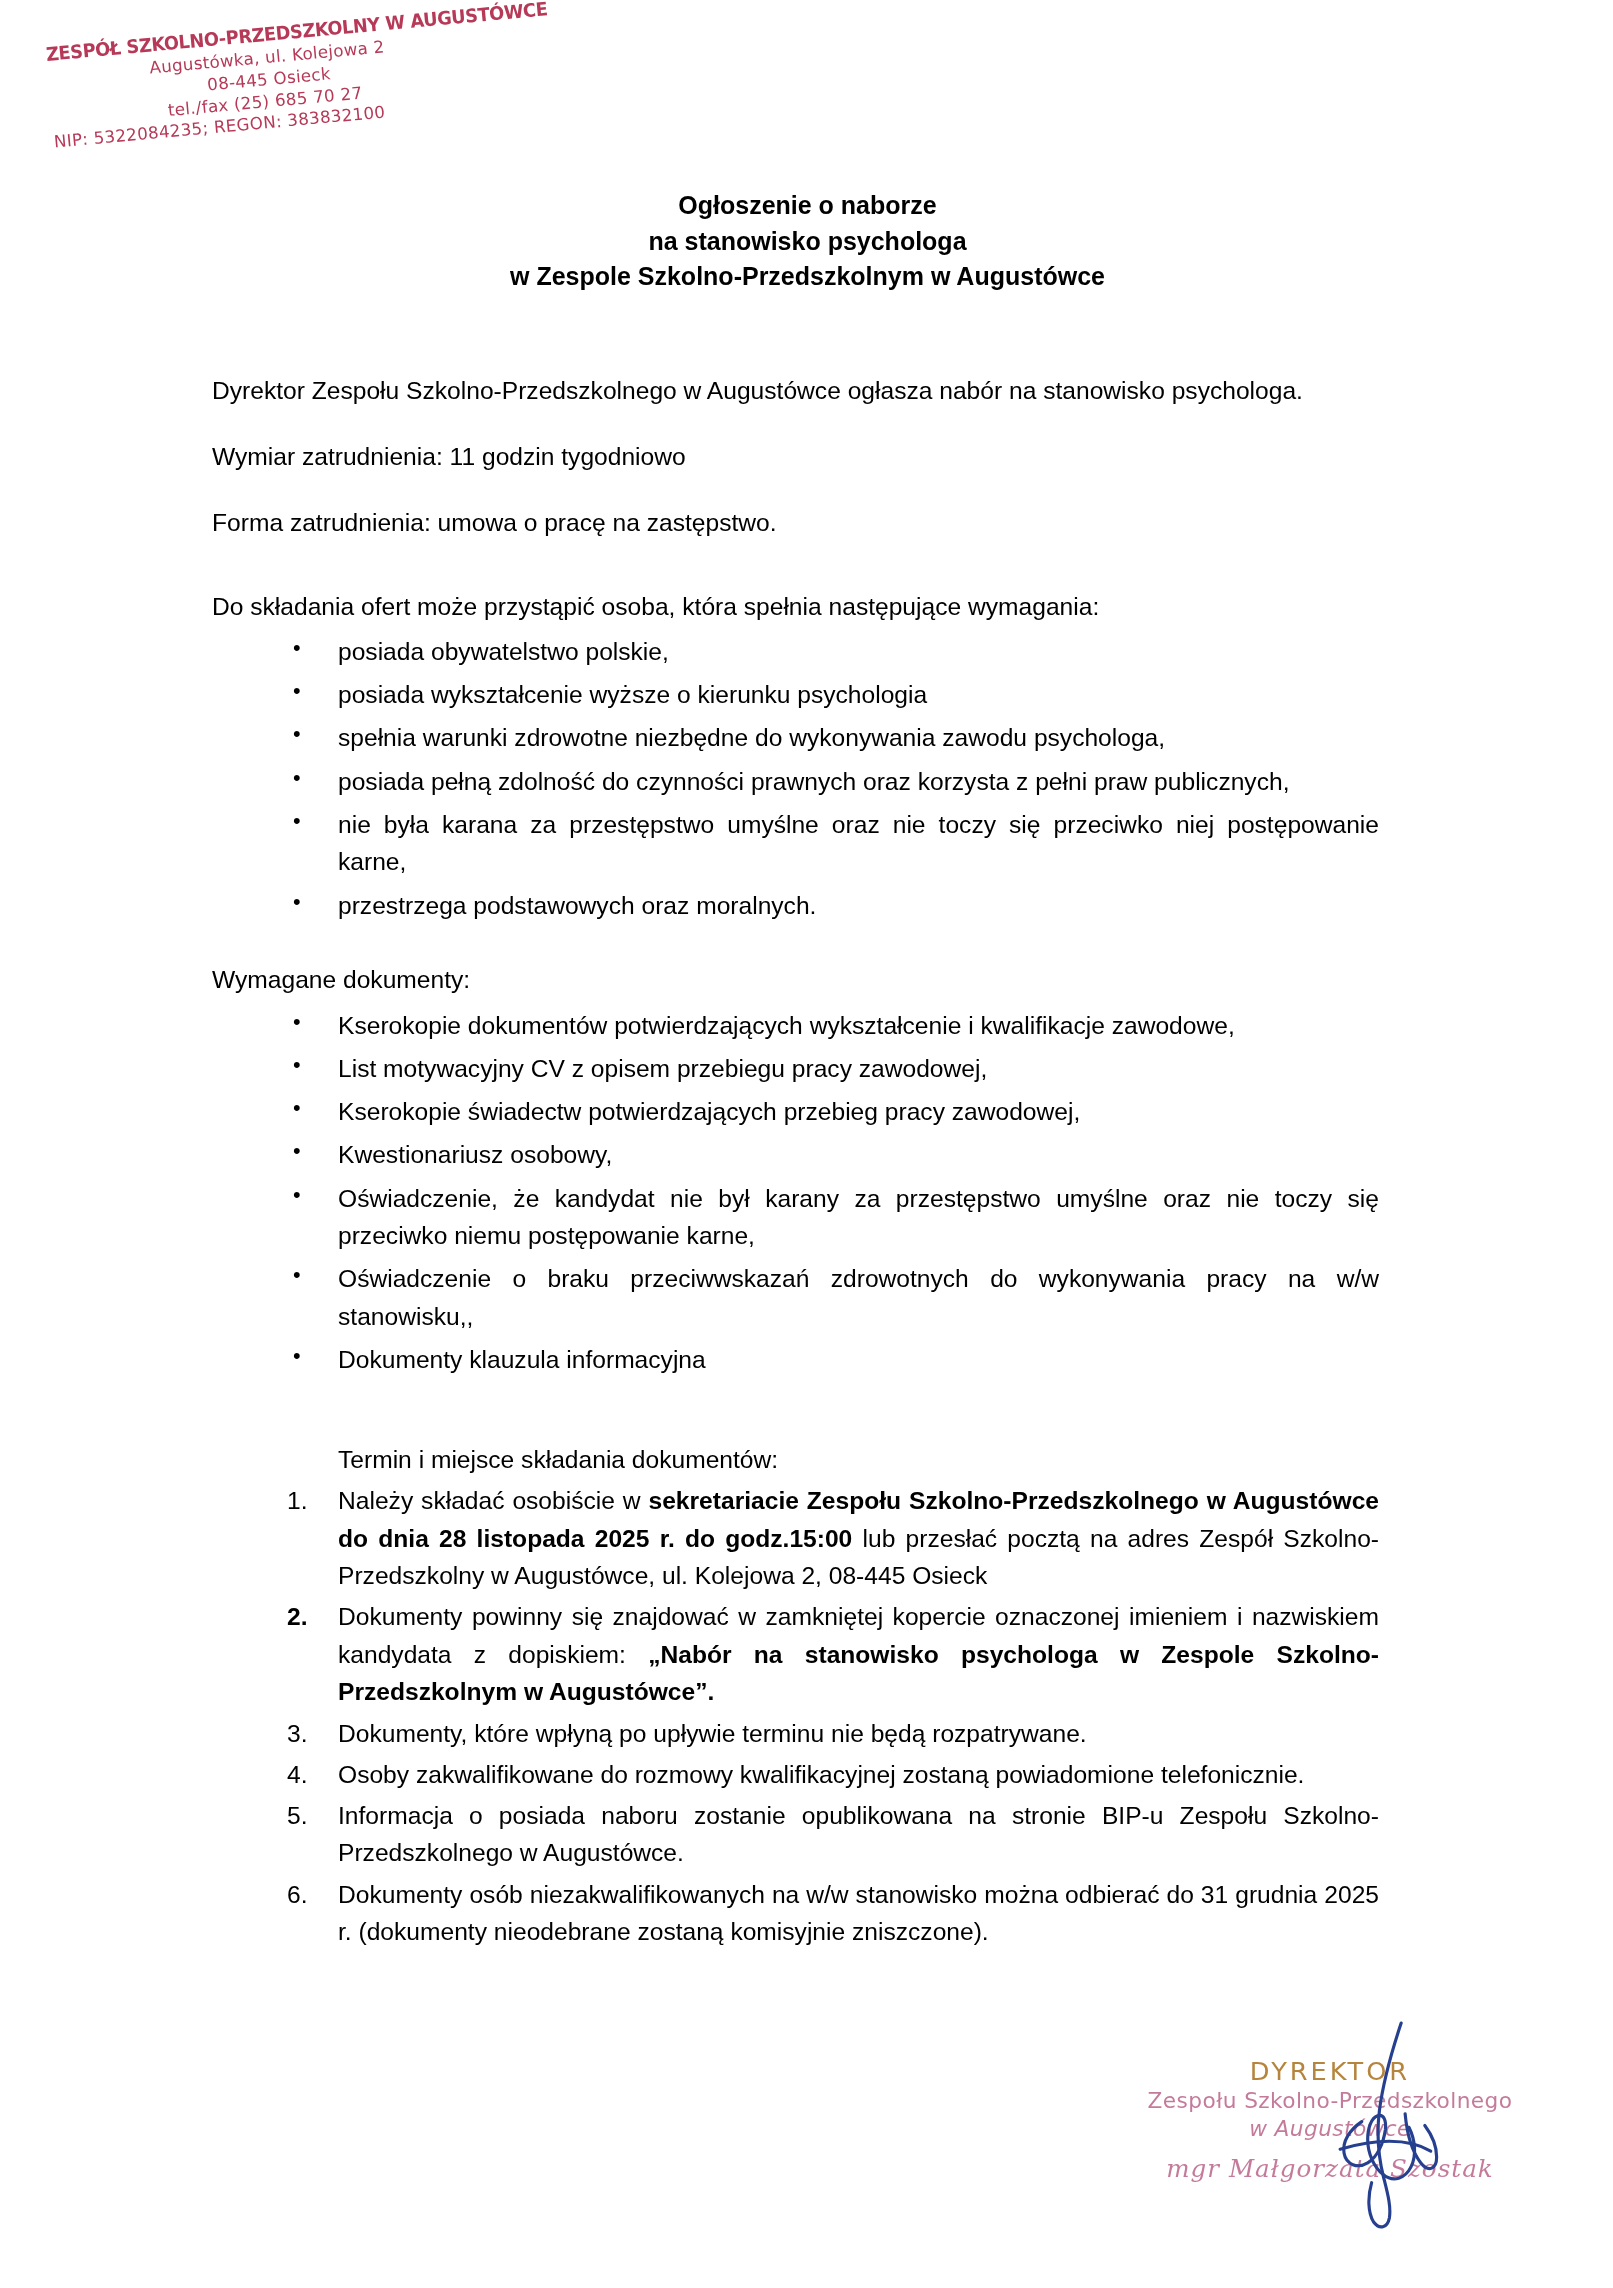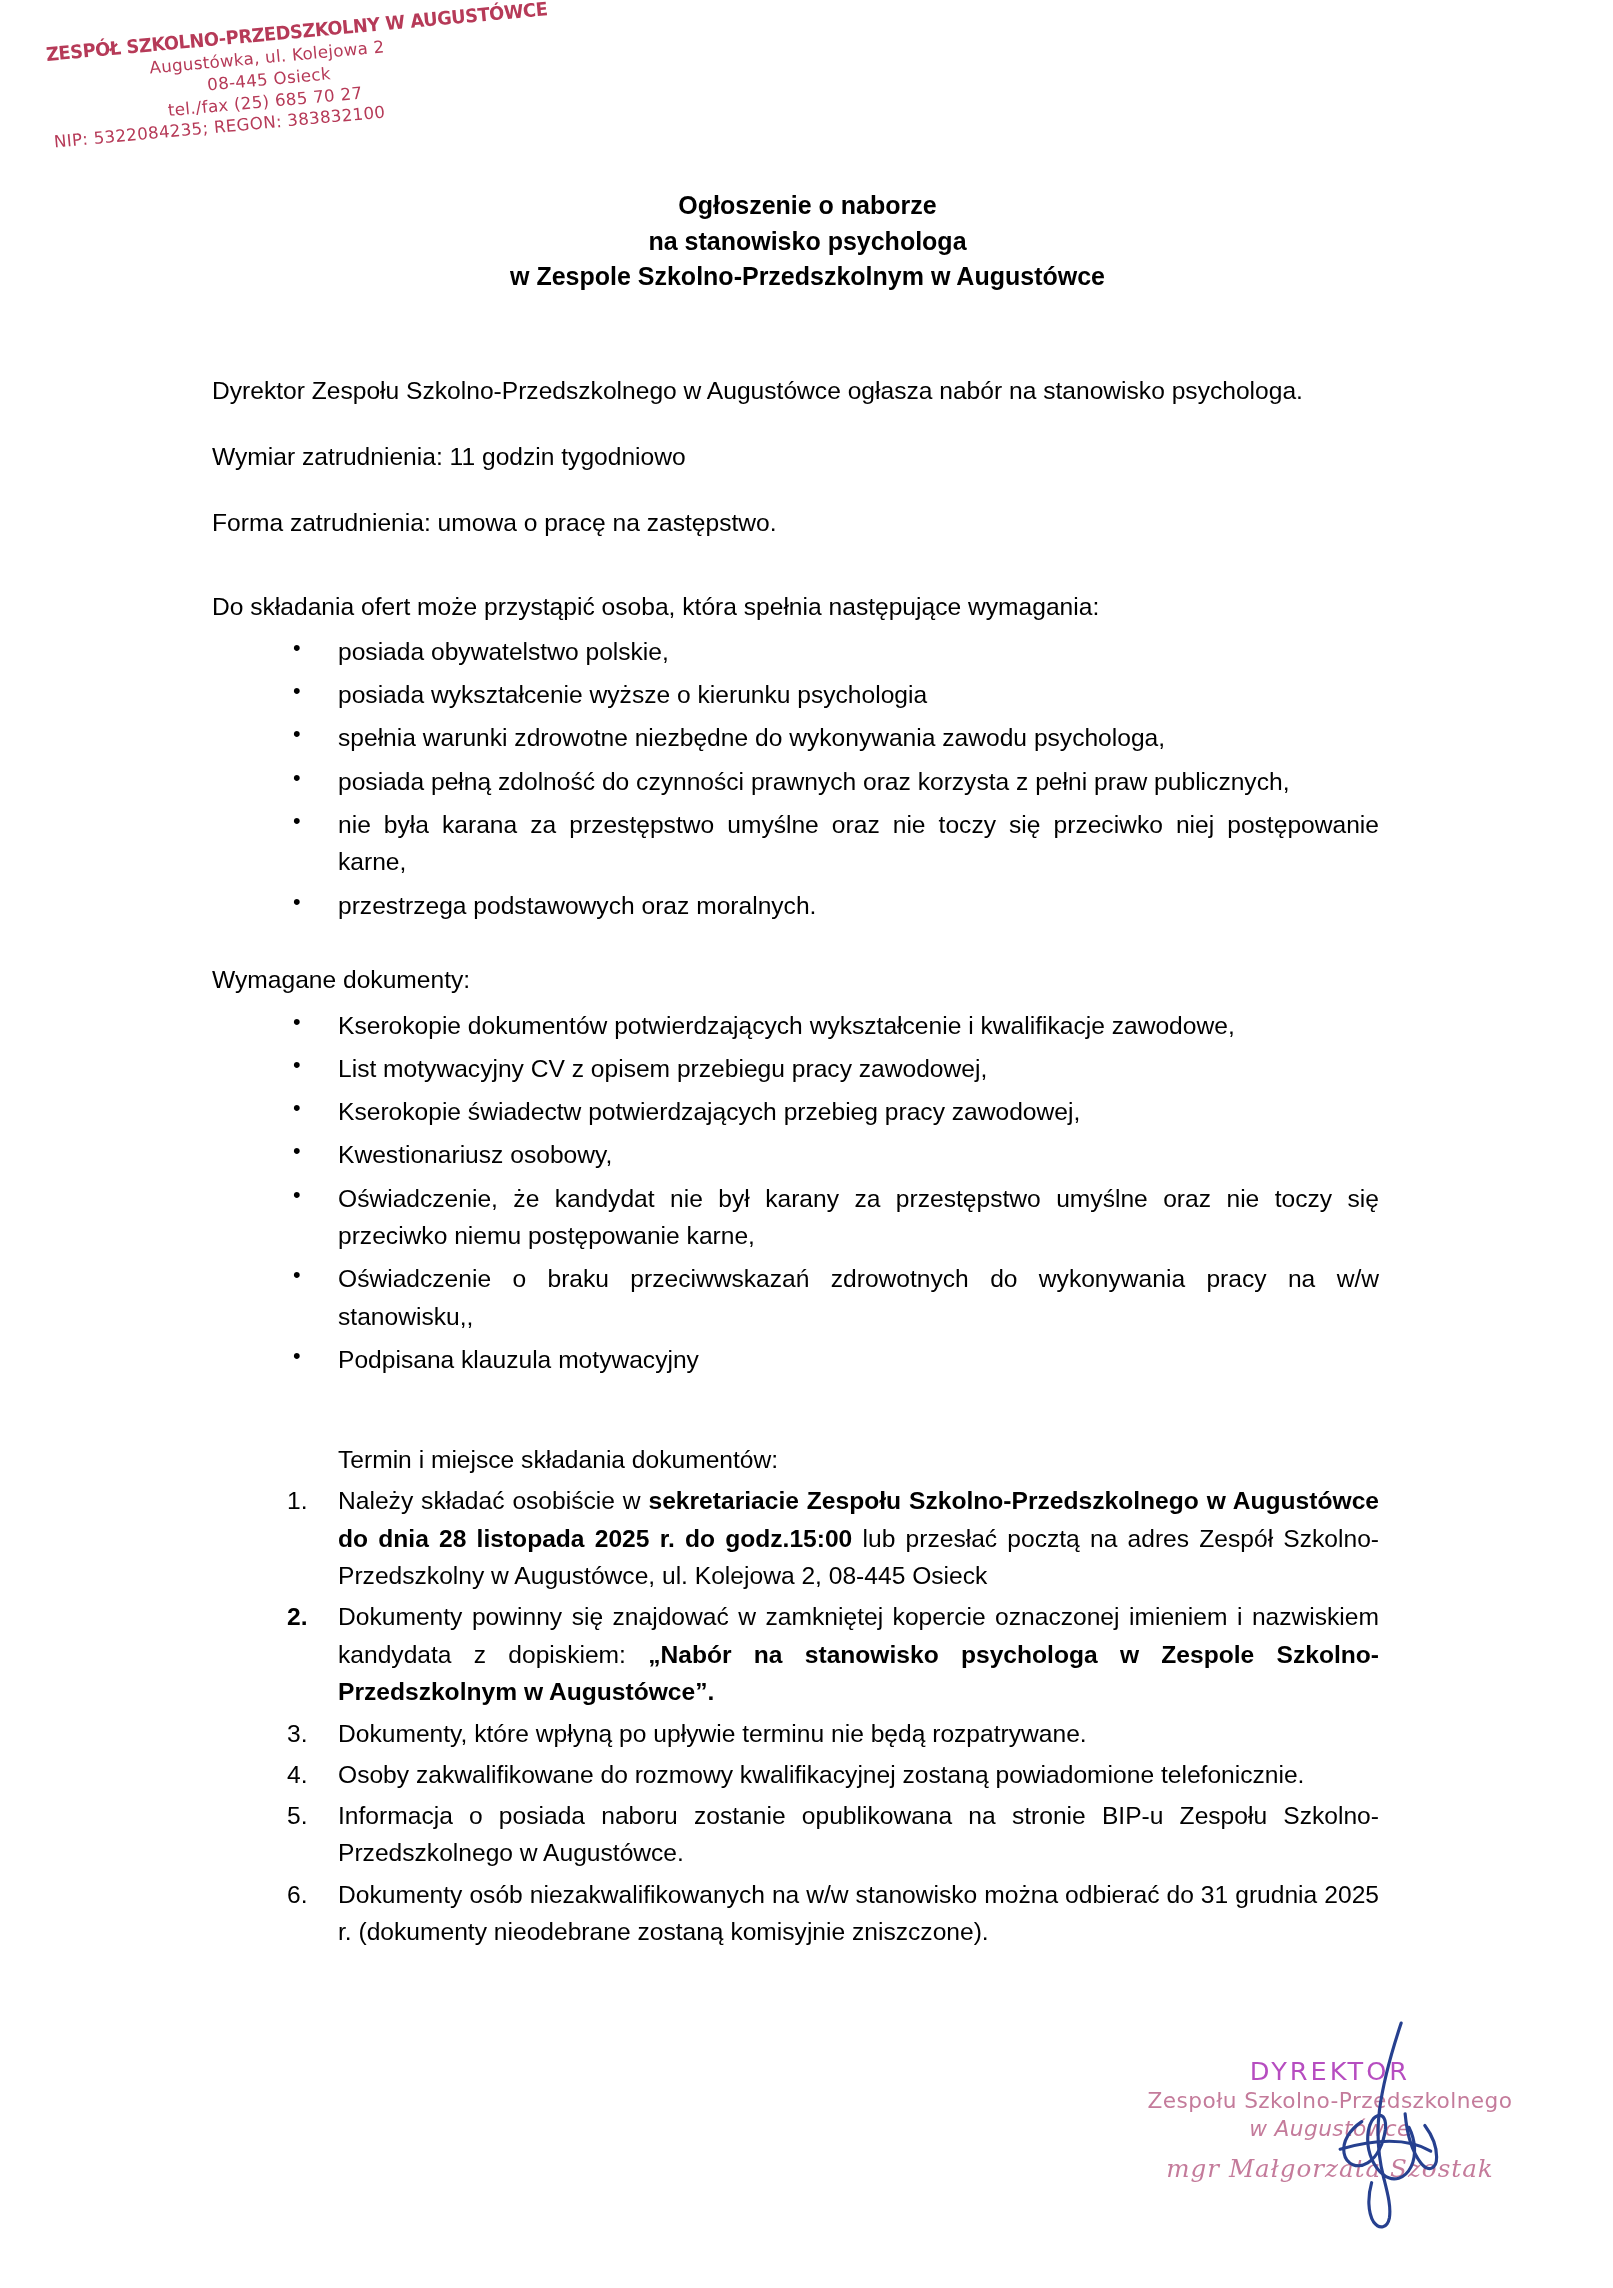--- a/index.html
+++ b/index.html
@@ -157,21 +157,21 @@
     width: 424px;
     color: #b4577f;
     font-family: "DejaVu Sans", sans-serif;
     text-align: center;
     opacity: 0.78;
     line-height: 1.26;
   }
   .sign-stamp .sg-title {
     font-size: 25.6px;
     letter-spacing: 3px;
-    color: #a21caf;
+    color: #a16207;
   }
   .sign-stamp .sg-sub1 { font-size: 21.7px; letter-spacing: 0.4px; }
   .sign-stamp .sg-sub2 { font-size: 21.7px; letter-spacing: 0.4px; font-style: italic; }
   .sign-stamp .sg-name {
     font-family: "DejaVu Serif", serif;
     font-style: italic;
     font-size: 24.6px;
     margin-top: 11.8px;
     letter-spacing: 1px;
     color: #b4577f;
@@ -229,21 +229,21 @@
 
     <p class="para" style="margin-bottom:7.9px;">Wymagane dokumenty:</p>
 
     <ul class="bullets">
       <li>Kserokopie dokumentów potwierdzających wykształcenie i kwalifikacje zawodowe,</li>
       <li>List motywacyjny CV z opisem przebiegu pracy zawodowej,</li>
       <li>Kserokopie świadectw potwierdzających przebieg pracy zawodowej,</li>
       <li>Kwestionariusz osobowy,</li>
       <li>Oświadczenie, że kandydat nie był karany za przestępstwo umyślne oraz nie toczy się przeciwko niemu postępowanie karne,</li>
       <li>Oświadczenie o braku przeciwwskazań zdrowotnych do wykonywania pracy na w/w stanowisku,,</li>
-      <li>Podpisana klauzula motywacyjny</li>
+      <li>Dokumenty klauzula informacyjna</li>
     </ul>
 
     <div class="spacer-lg"></div>
 
     <div class="sub-head">Termin i miejsce składania dokumentów:</div>
 
     <ol class="numbers">
       <li><span>Należy składać osobiście w </span><b>sekretariacie Zespołu Szkolno-Przedszkolnego w Augustówce do dnia 28 listopada 2025 r. do godz.15:00</b><span> lub przesłać pocztą na adres Zespół Szkolno-Przedszkolny w Augustówce, ul. Kolejowa 2, 08-445 Osieck</span></li>
       <li class="bold-num"><span>Dokumenty powinny się znajdować w zamkniętej kopercie oznaczonej imieniem i nazwiskiem kandydata z dopiskiem: </span><b>„Nabór na stanowisko psychologa w Zespole Szkolno-Przedszkolnym w Augustówce”.</b></li>
       <li>Dokumenty, które wpłyną po upływie terminu nie będą rozpatrywane.</li>

